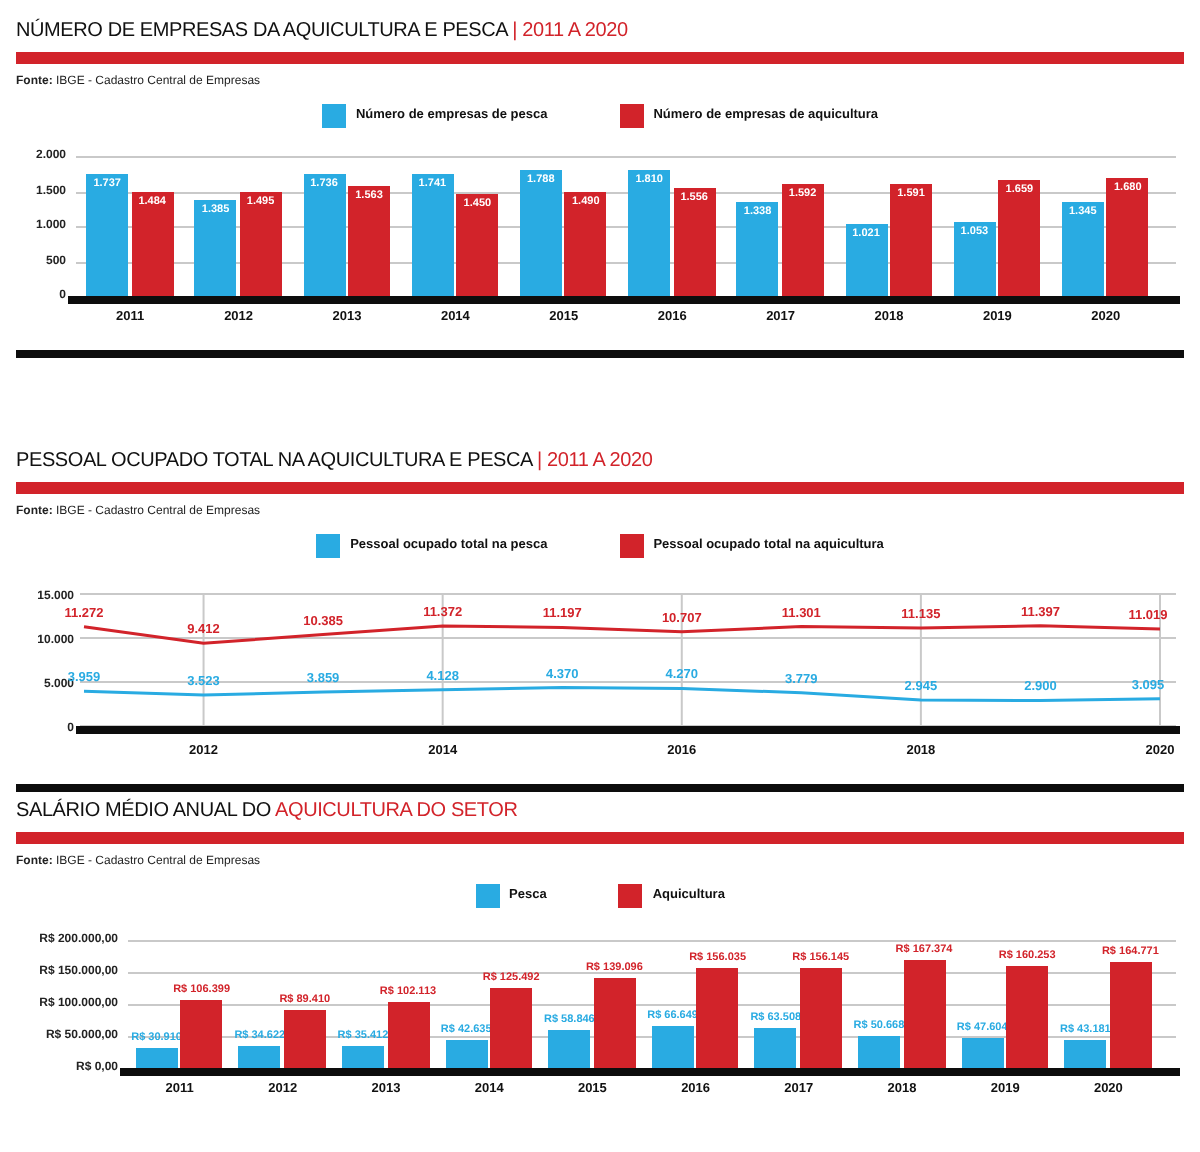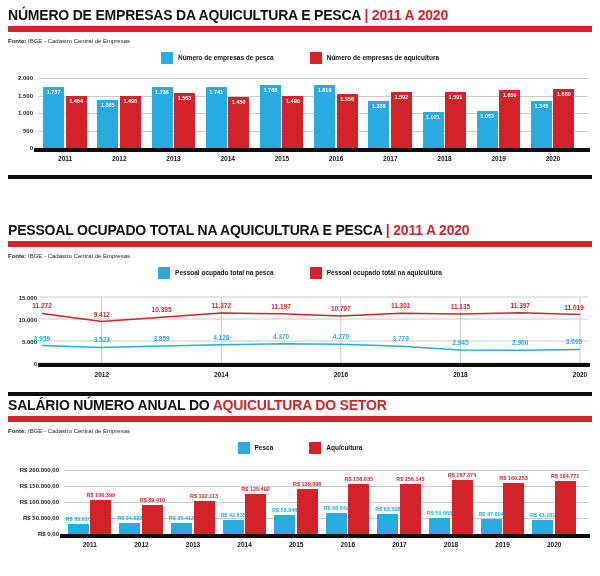--- a/index.html
+++ b/index.html
@@ -7,21 +7,21 @@
   html,body{margin:0;padding:0}
   body{
     width:600px;height:576px;overflow:hidden;background:#fff;
     font-family:"Liberation Sans",sans-serif;color:var(--ink);
     padding:6px 8px;
   }
   .sec{position:relative}
   .sec-1{margin-bottom:44px}
   .sec-2{}
   .title{
-    font-size:14px;font-weight:bold;letter-spacing:-0.2px;
+    font-size:10px;font-weight:normal;letter-spacing:-0.2px;
     margin:2px 0 3px;color:var(--ink);line-height:15px;
   }
   .title .red{color:var(--red)}
   .rule{height:6px;background:var(--red);margin-bottom:5px}
   .fonte{font-size:6px;color:#222;margin:0 0 2px;line-height:8px}
   .fonte b{font-weight:bold}
   .legend{display:flex;justify-content:center;align-items:center;gap:36px;margin:6px 0 8px;height:13px}
   .legend .item{display:flex;align-items:center;gap:5px}
   .legend .swatch{width:12px;height:12px;display:inline-block}
   .legend .lbl{font-size:6.5px;font-weight:bold;color:#111;white-space:nowrap}
@@ -175,21 +175,21 @@
         <text x="392.6666666666667" y="21.275600000000004" text-anchor="middle" font-size="6.5" fill="#d2232a">11.301</text>
         <text x="452.44444444444446" y="22.006" text-anchor="middle" font-size="6.5" fill="#d2232a">11.135</text>
         <text x="512.2222222222222" y="20.8532" text-anchor="middle" font-size="6.5" fill="#d2232a">11.397</text>
         <text x="566" y="22.516399999999997" text-anchor="middle" font-size="6.5" fill="#d2232a">11.019</text>
       </svg>
     </div>
   <div class="divider"></div>
 </section>
 
 <section class="sec sec-3">
-  <h2 class="title"><span>SALÁRIO NÚMERO ANUAL DO </span><span class="red">AQUICULTURA DO SETOR</span></h2>
+  <h2 class="title"><span>SALÁRIO MÉDIO ANUAL DO </span><span class="red">AQUICULTURA DO SETOR</span></h2>
   <div class="rule"></div>
   <div class="fonte"><b>Fonte:</b><span> IBGE - Cadastro Central de Empresas</span></div>
   <div class="legend">
       <div class="item">
         <span class="swatch" style="background: rgb(41, 171, 226);"></span>
         <span class="lbl">Pesca</span>
       </div>
       <div class="item">
         <span class="swatch" style="background: rgb(210, 35, 42);"></span>
         <span class="lbl">Aquicultura</span>

